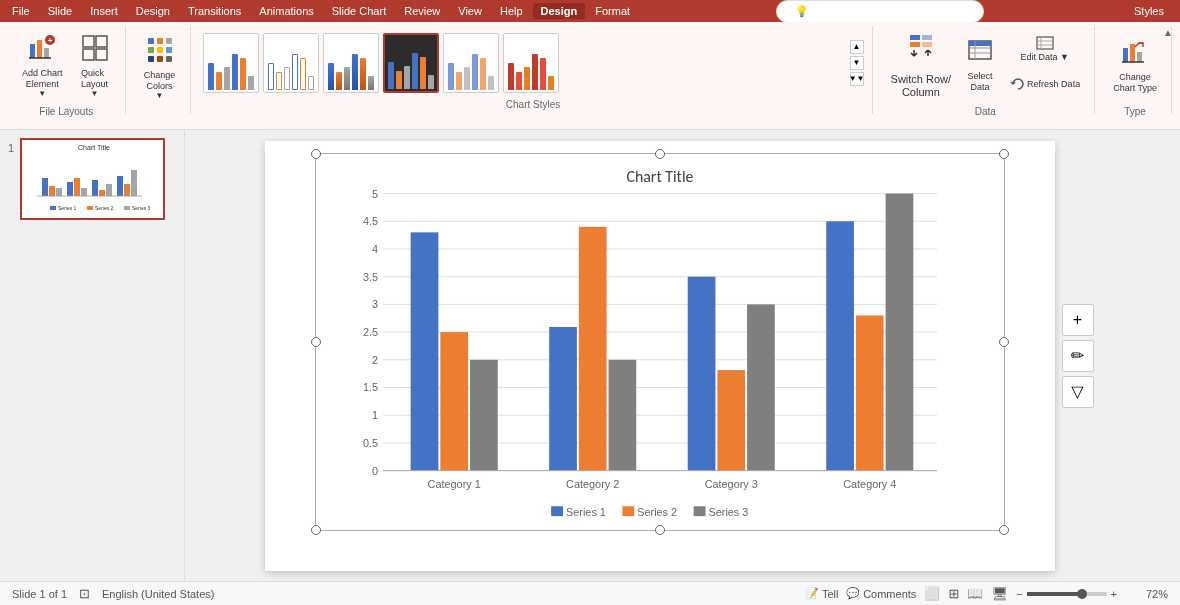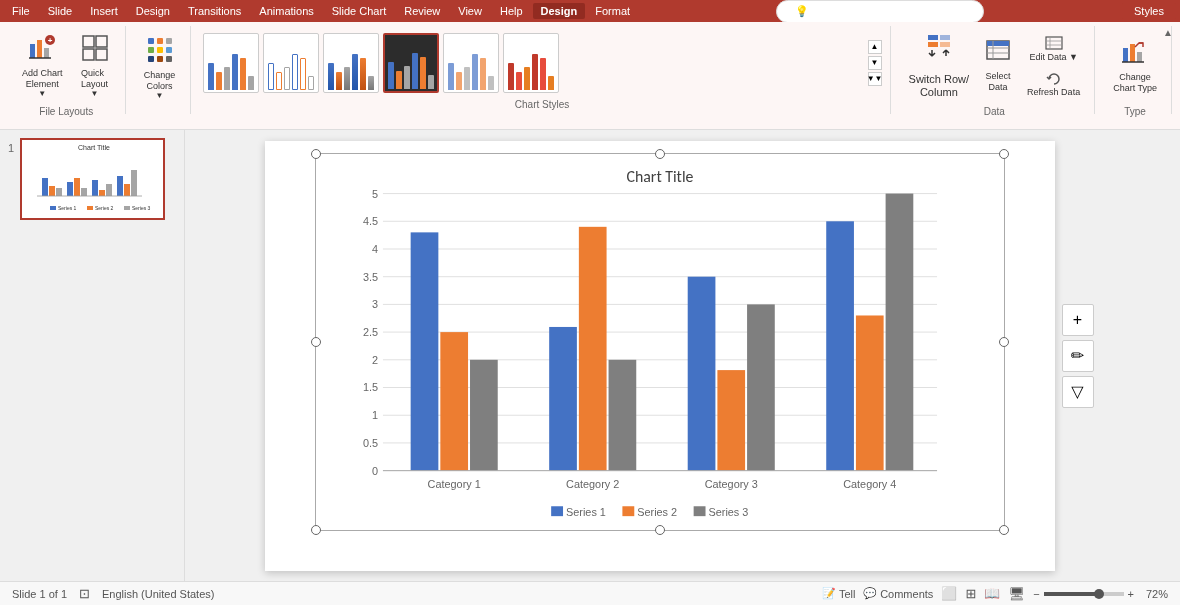--- a/index.html
+++ b/index.html
@@ -488,21 +488,21 @@
         <div style="display:flex;flex-direction:column; gap:2px;">
           <button class="ribbon-btn-small" style="height:33px; flex-direction:column;">
             <svg width="18" height="16" viewBox="0 0 18 16">
               <rect x="1" y="1" width="16" height="12" fill="none" stroke="#555" stroke-width="1.2"></rect>
               <line x1="5" y1="1" x2="5" y2="13" stroke="#999" stroke-width="0.8"></line>
               <line x1="1" y1="5" x2="17" y2="5" stroke="#999" stroke-width="0.8"></line>
               <line x1="1" y1="9" x2="17" y2="9" stroke="#999" stroke-width="0.8"></line>
             </svg>
             <span style="font-size:9px;">Edit Data ▼</span>
           </button>
-          <button class="ribbon-btn-small" style="height:33px; flex-direction:column;">
+          <button class="ribbon-btn-small" style="height:33px; flex-direction:row;">
             <svg width="18" height="16" viewBox="0 0 18 16">
               <path d="M4 8 A5 5 0 1 1 9 13" fill="none" stroke="#555" stroke-width="1.5"></path>
               <path d="M2 6 L4 8 L6 6" fill="none" stroke="#555" stroke-width="1.5"></path>
             </svg>
             <span style="font-size:9px;">Refresh Data</span>
           </button>
         </div>
       </div>
       <div class="ribbon-group-label">Data</div>
     </div>
@@ -684,16 +684,16 @@
     <span class="status-icon">⊞</span>
     <span class="status-icon">📖</span>
     <span class="status-icon">🖥</span>
     <div class="zoom-control">
       <span style="cursor:pointer;">−</span>
       <div class="zoom-slider">
         <div class="zoom-fill"></div>
         <div class="zoom-thumb"></div>
       </div>
       <span style="cursor:pointer;">+</span>
-      <span style="cursor:pointer;min-width:30px;text-align:right;">72%</span>
+      <span style="cursor:pointer;min-width:30px;text-align:right;margin-left:17px;">72%</span>
     </div>
   </div>
 </div>
 
 </body></html>

